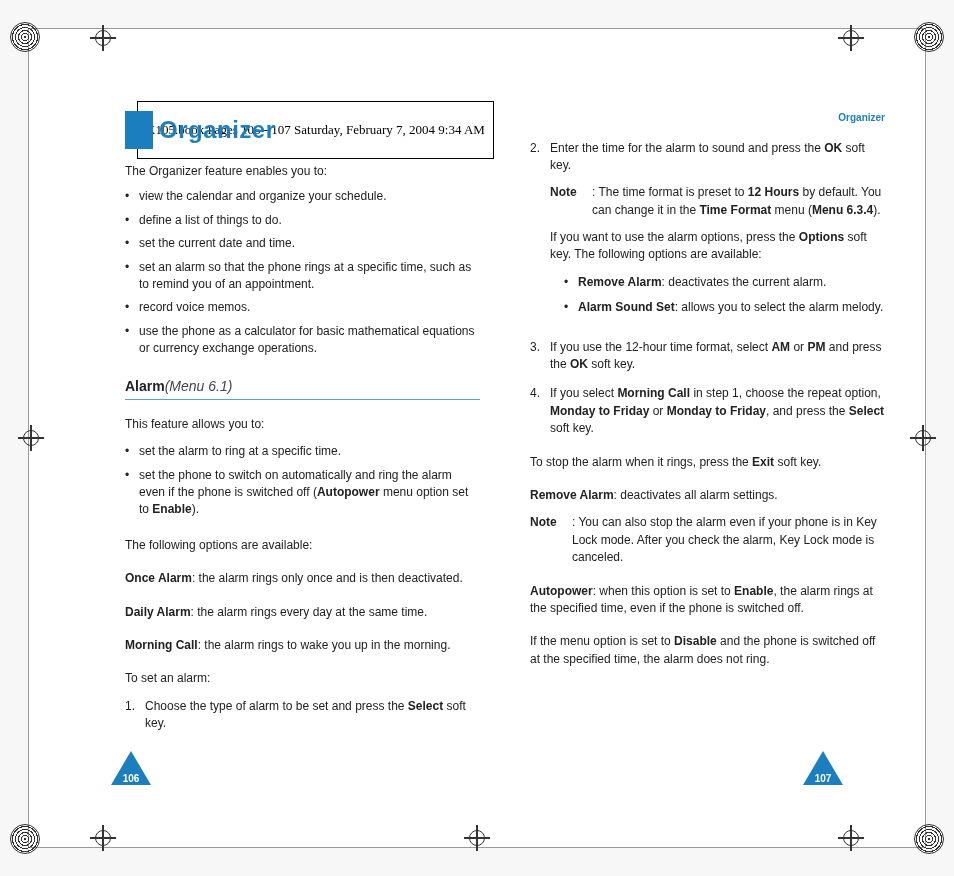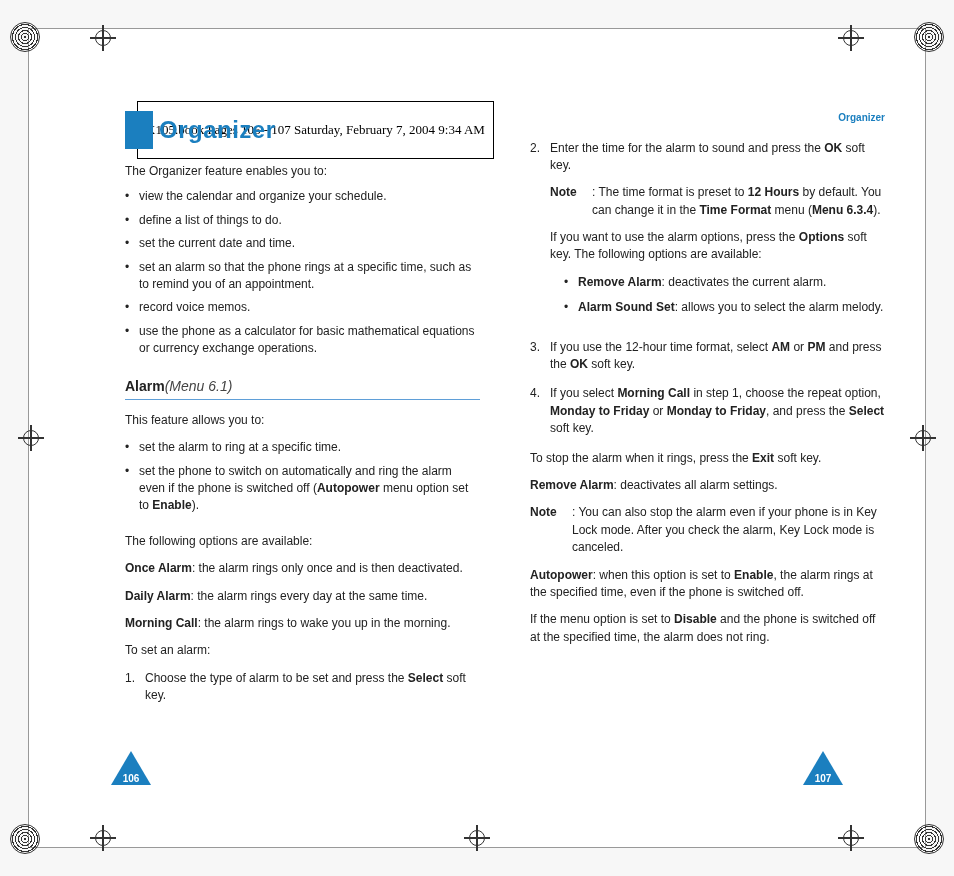--- a/index.html
+++ b/index.html
@@ -42,21 +42,21 @@
   .intro { margin-bottom: 8px; }
   ul.bullets { list-style: none; padding-left: 0; margin-bottom: 18px; }
   ul.bullets li { display: flex; margin-bottom: 6px; }
   ul.bullets li .dot { width: 14px; flex-shrink: 0; }
   ul.sub { list-style: none; padding-left: 0; margin: 0 0 10px 14px; }
   ul.sub li { display: flex; margin-bottom: 8px; }
   ul.sub li .dot { width: 14px; flex-shrink: 0; }
   .section-row { display: flex; align-items: baseline; border-bottom: 1px solid #5f9fd8; padding-bottom: 3px; margin: 18px 0 12px 0; gap: 0; }
   .section-title { font-weight: bold; font-size: 14px; }
   .section-menu { font-size: 14px; font-style: italic; color: #444; }
-  p.body { margin-bottom: 10px; }
+  p.body { margin-bottom: 10px; margin-top: 16px; }
   ol.steps { list-style: none; padding-left: 0; counter-reset: step; }
   ol.steps > li { display: flex; margin-bottom: 12px; }
   ol.steps > li .num { width: 20px; flex-shrink: 0; }
   ol.steps .step-body { flex: 1; }
   .note-block { display: flex; margin: 10px 0 10px 0; }
   .note-label { width: 42px; flex-shrink: 0; font-weight: bold; }
   .note-body { flex: 1; }
   b { font-weight: bold; }
   
   .page-tri {

